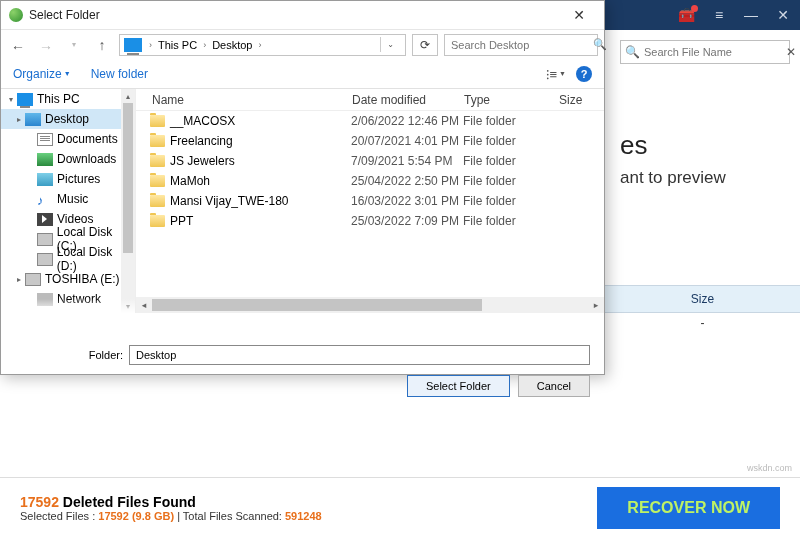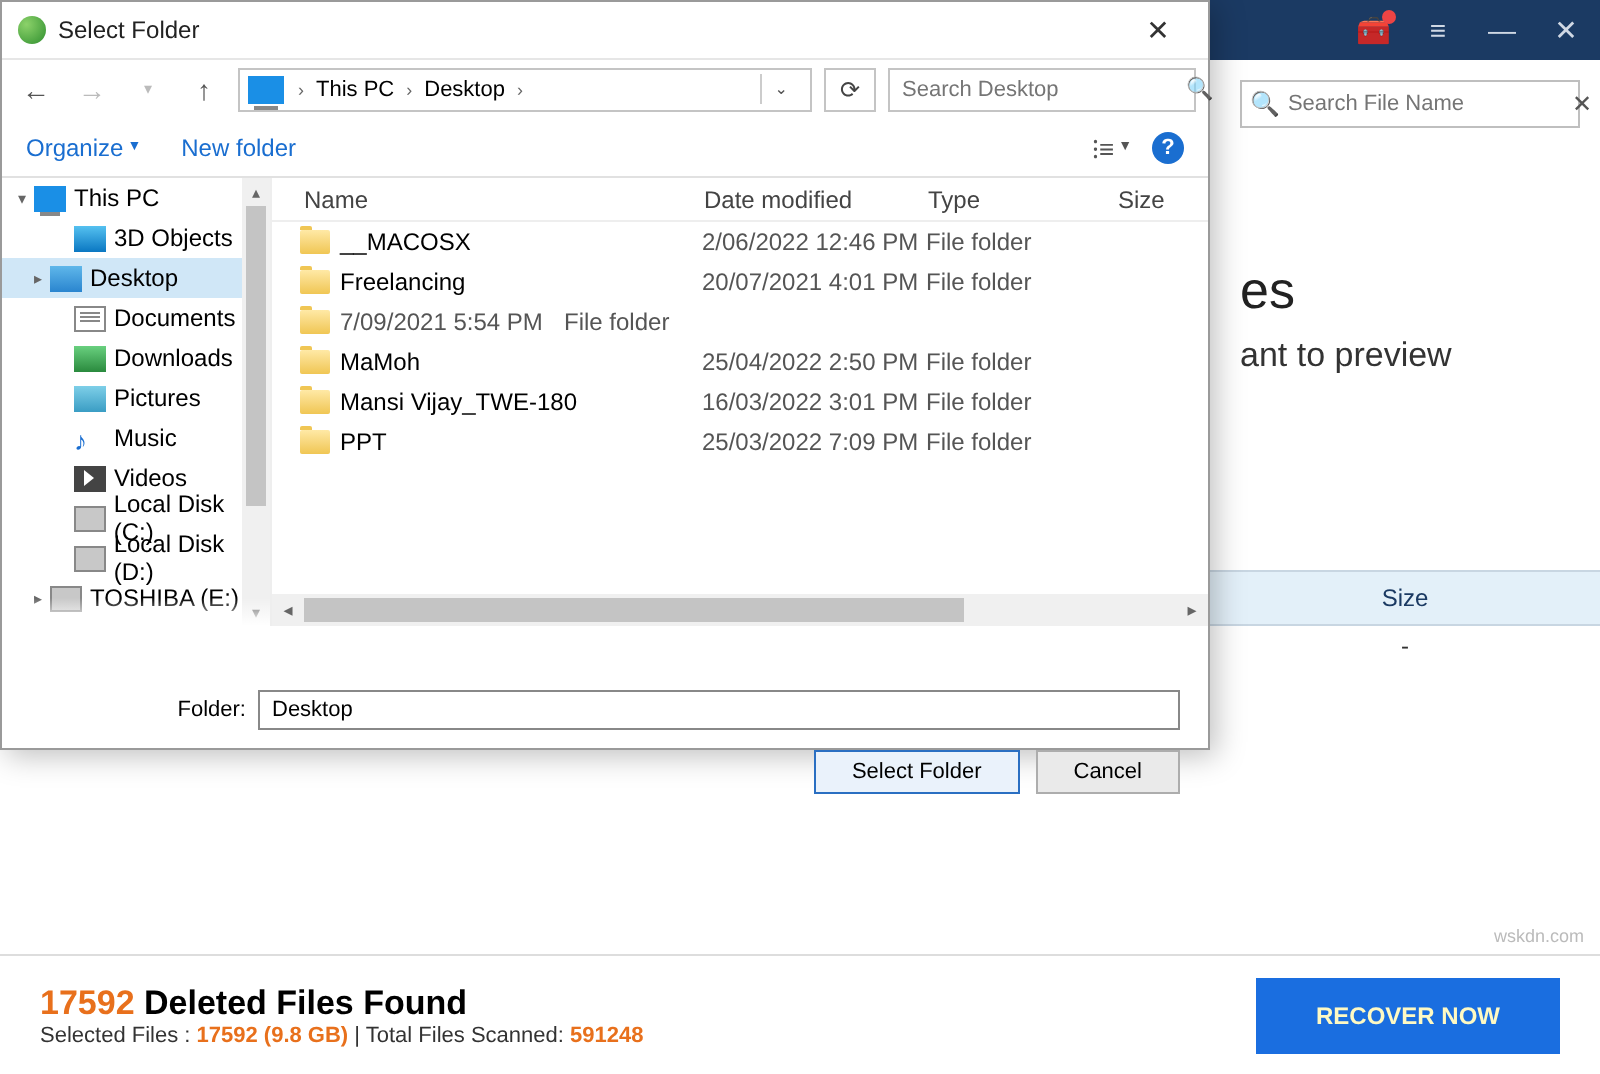--- a/index.html
+++ b/index.html
@@ -16,25 +16,25 @@
 .search-bar .sicon { font-size:12px; color:#555; margin-right:4px; }
 .search-bar .clr { font-size:12px; color:#555; cursor:pointer; }
 
 .bg-heading { position:absolute; top:130px; left:620px; font-size:26px; font-weight:300; color:#222; }
 .bg-sub { position:absolute; top:168px; left:620px; font-size:17px; color:#333; }
 
 .size-hdr { position:absolute; top:285px; left:605px; right:0; height:28px; background:#e3f0f9; border-top:1px solid #c8d6e2; border-bottom:1px solid #c8d6e2; display:flex; align-items:center; justify-content:center; font-size:12px; color:#1b3a63; }
 .size-dash { position:absolute; top:316px; left:605px; right:0; text-align:center; font-size:12px; color:#333; }
 
 .footer { position:absolute; bottom:0; left:0; right:0; height:60px; border-top:1px solid #ddd; display:flex; align-items:center; justify-content:space-between; padding:0 20px; background:#fff; }
-.footer-left .title { font-size:17px; font-weight:600; }
+.footer-left .title { font-size:14px; font-weight:600; }
 .footer-left .title .orange { color:#e8701c; }
 .footer-left .sub { font-size:11px; color:#333; }
 .footer-left .sub .orange { color:#e8701c; font-weight:600; }
-.recover-btn { background:#1a6ee0; color:#fef9c3; border:none; font-size:12px; font-weight:600; padding:12px 30px; cursor:pointer;margin-left:24px; }
+.recover-btn { background:#1a6ee0; color:#bef264; border:none; font-size:16px; font-weight:600; padding:12px 30px; cursor:pointer;margin-left:24px; }
 
 .watermark { position:absolute; bottom:64px; right:8px; font-size:9px; color:#bbb; }
 
 
 .dialog { position:absolute; top:0; left:0; width:605px; height:375px; background:#fff; border:1px solid #9a9a9a; box-shadow:3px 3px 14px rgba(0,0,0,0.25); }
 .dlg-title { height:28px; display:flex; align-items:center; padding:0 8px; font-size:12px; color:#222; }
 .dlg-title .ticon { width:14px; height:14px; margin-right:6px; background:radial-gradient(circle at 30% 30%,#8cd26a,#2f8f2f); border-radius:50%; }
 .dlg-title .close { margin-left:auto; width:34px; height:20px; display:flex; align-items:center; justify-content:center; font-size:14px; color:#333; cursor:pointer; }
 
 .dlg-nav { height:30px; display:flex; align-items:center; padding:0 6px; gap:6px; border-top:1px solid #e6e6e6; }
@@ -189,25 +189,20 @@
     </div>
   </div>
 
   <div class="dlg-body">
     <div class="tree" id="tree">
       <div class="tree-item" style="padding-left: 4px;">
           <span class="twisty">▾</span>
           <span class="ticon2 ic-pc"></span>
           <span>This PC</span>
         </div>
-        <div class="tree-item" style="padding-left: 24px;">
-          <span class="twisty"></span>
-          <span class="ticon2 ic-3d"></span>
-          <span>3D Objects</span>
-        </div>
         <div class="tree-item sel" style="padding-left: 12px;">
           <span class="twisty">▸</span>
           <span class="ticon2 ic-folder"></span>
           <span>Desktop</span>
         </div>
         <div class="tree-item" style="padding-left: 24px;">
           <span class="twisty"></span>
           <span class="ticon2 ic-doc"></span>
           <span>Documents</span>
         </div>
@@ -274,20 +269,21 @@
             <span class="ty">File folder</span>
           </div>
           <div class="row">
             <span class="fic"></span>
             <span class="nm">Freelancing</span>
             <span class="dt">20/07/2021 4:01 PM</span>
             <span class="ty">File folder</span>
           </div>
           <div class="row">
             <span class="fic"></span>
+            <span class="nm">JS Jewelers</span>
             <span class="dt">7/09/2021 5:54 PM</span>
             <span class="ty">File folder</span>
           </div>
           <div class="row">
             <span class="fic"></span>
             <span class="nm">MaMoh</span>
             <span class="dt">25/04/2022 2:50 PM</span>
             <span class="ty">File folder</span>
           </div>
           <div class="row">

